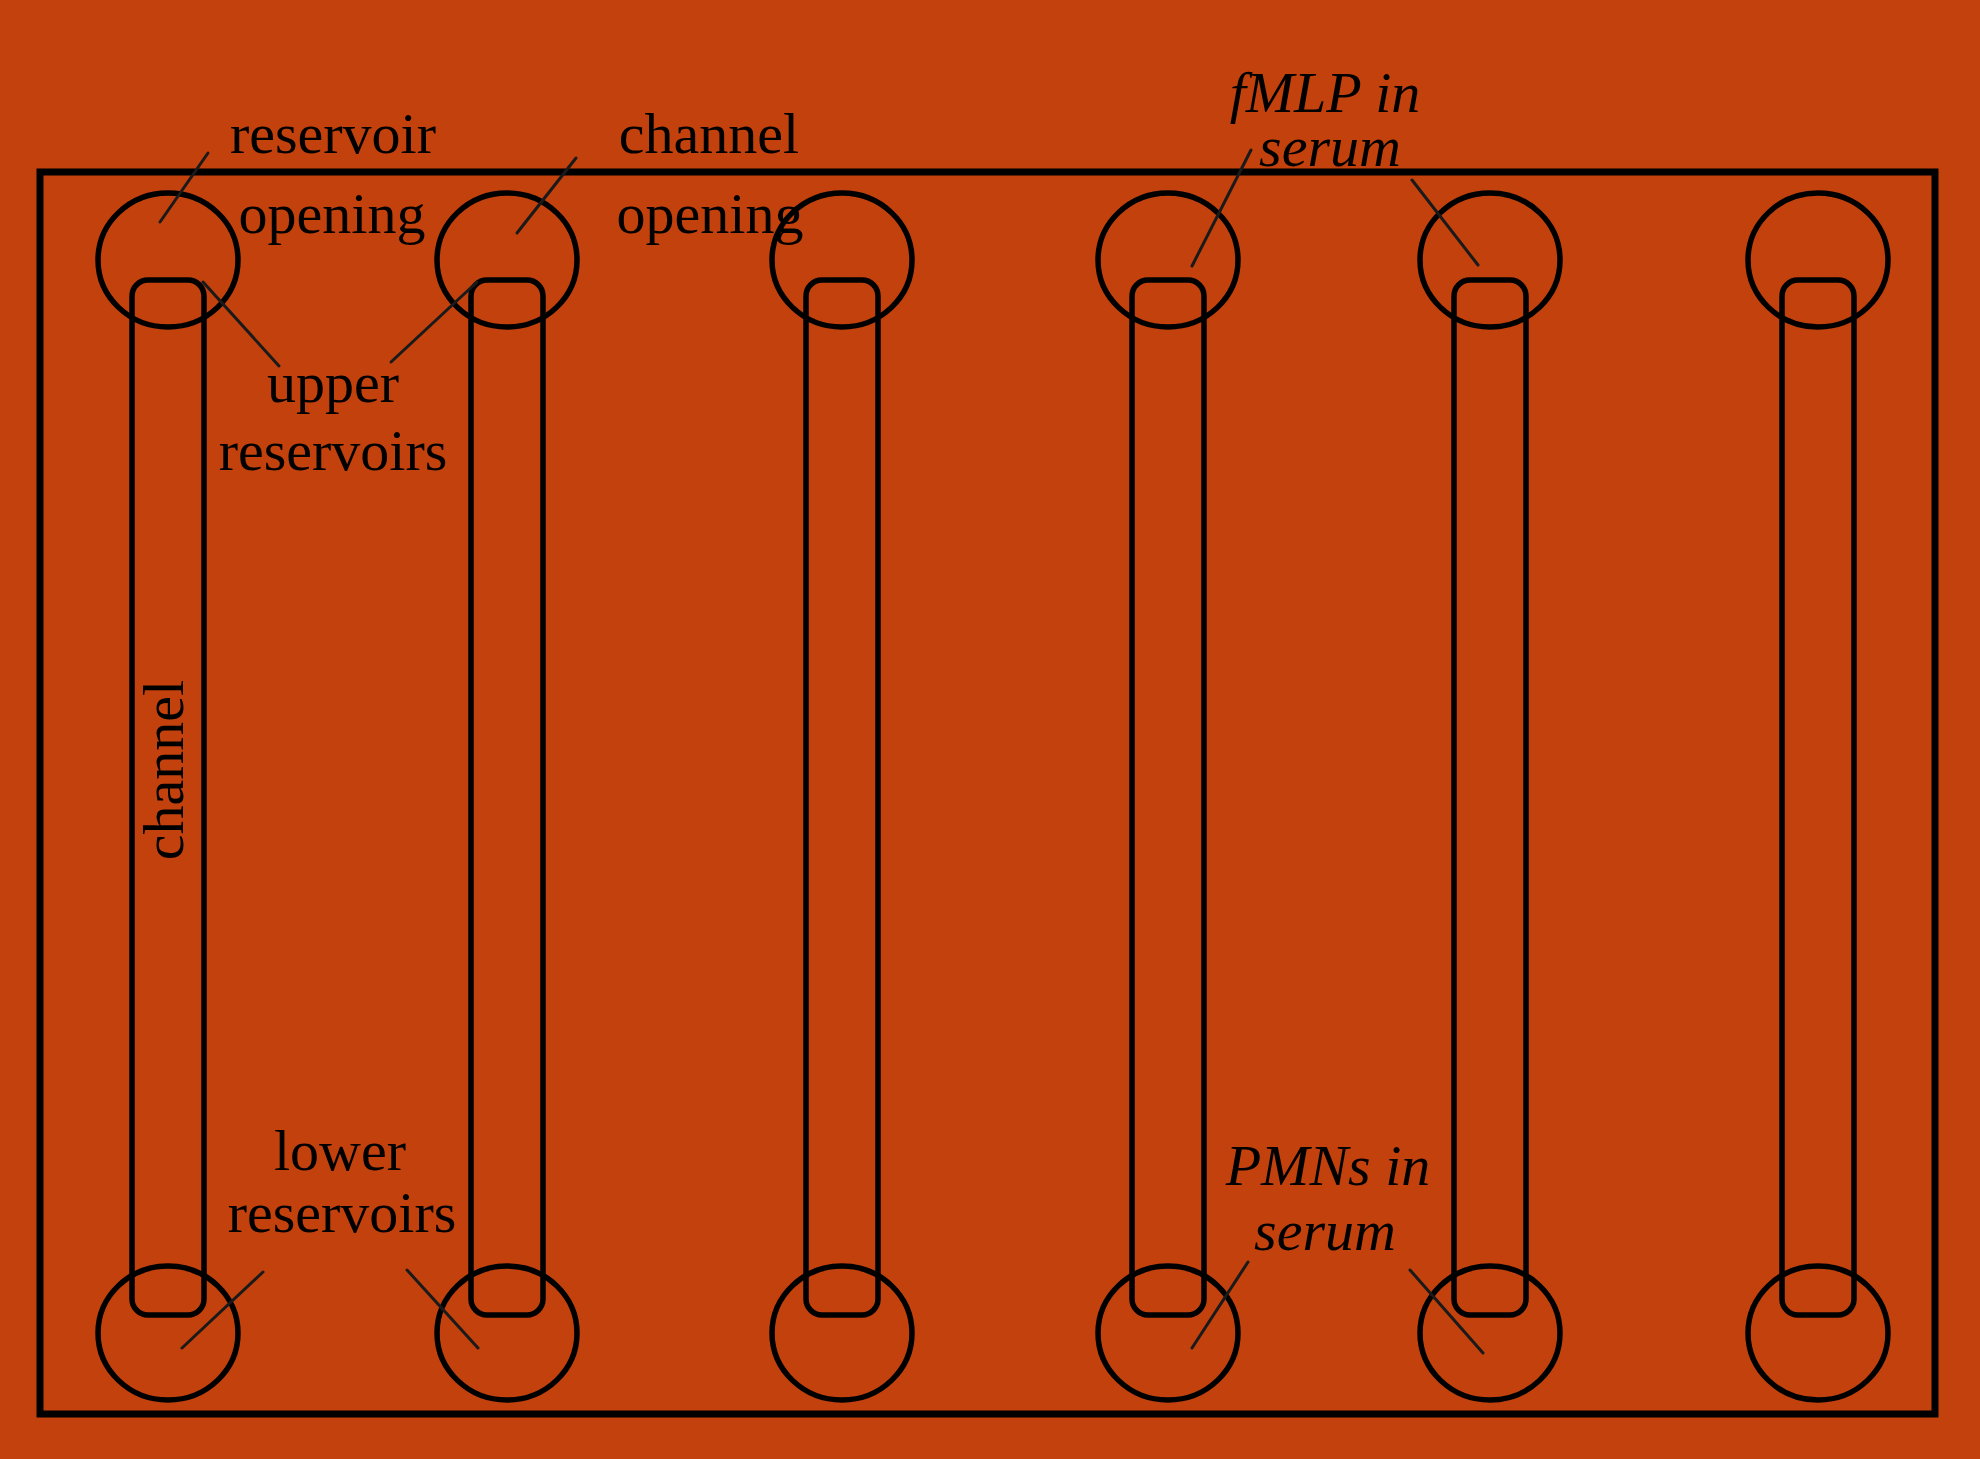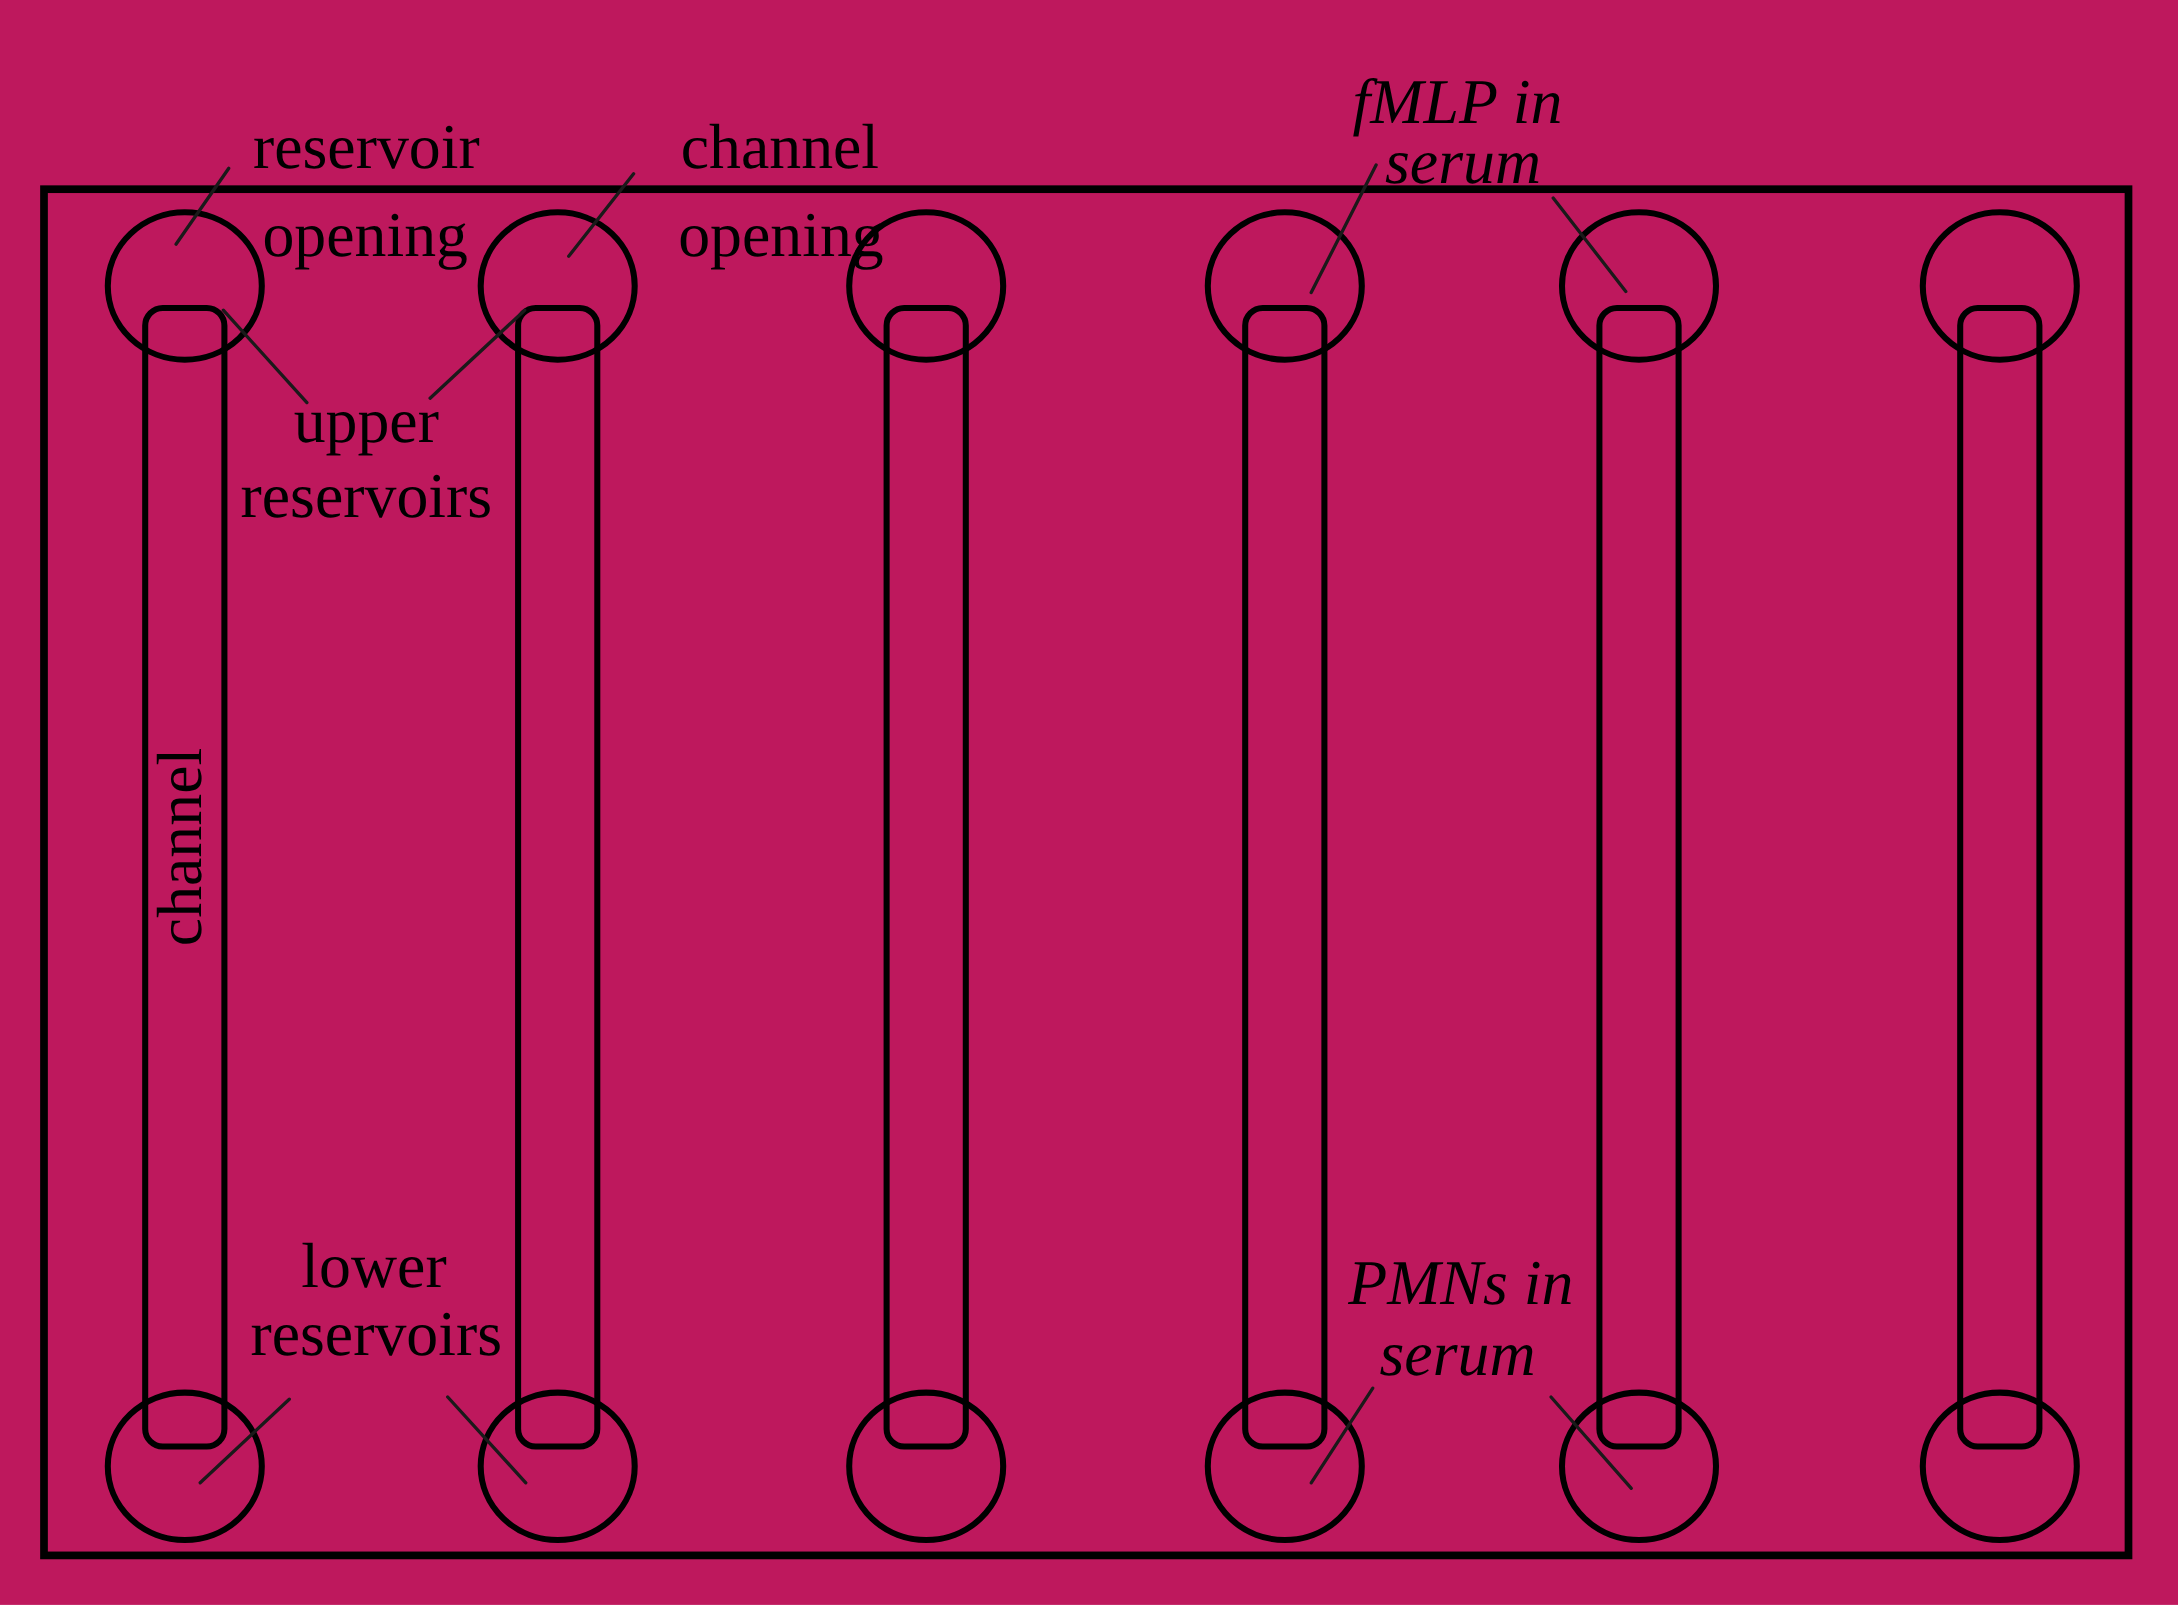--- a/index.html
+++ b/index.html
@@ -4,21 +4,21 @@
 <style>
   html, body {
     margin: 0;
     padding: 0;
     background: #ffffff;
   }
   .stage {
     position: relative;
     width: 1980px;
     height: 1459px;
-    background: #be185d;
+    background: #c2410c;
     overflow: hidden;
   }
   svg { display: block; }
   .shape {
     fill: none;
     stroke: #000000;
   }
   .outline   { stroke-width: 7; }
   .reservoir { stroke-width: 5.5; }
   .channel   { stroke-width: 5.5; }

